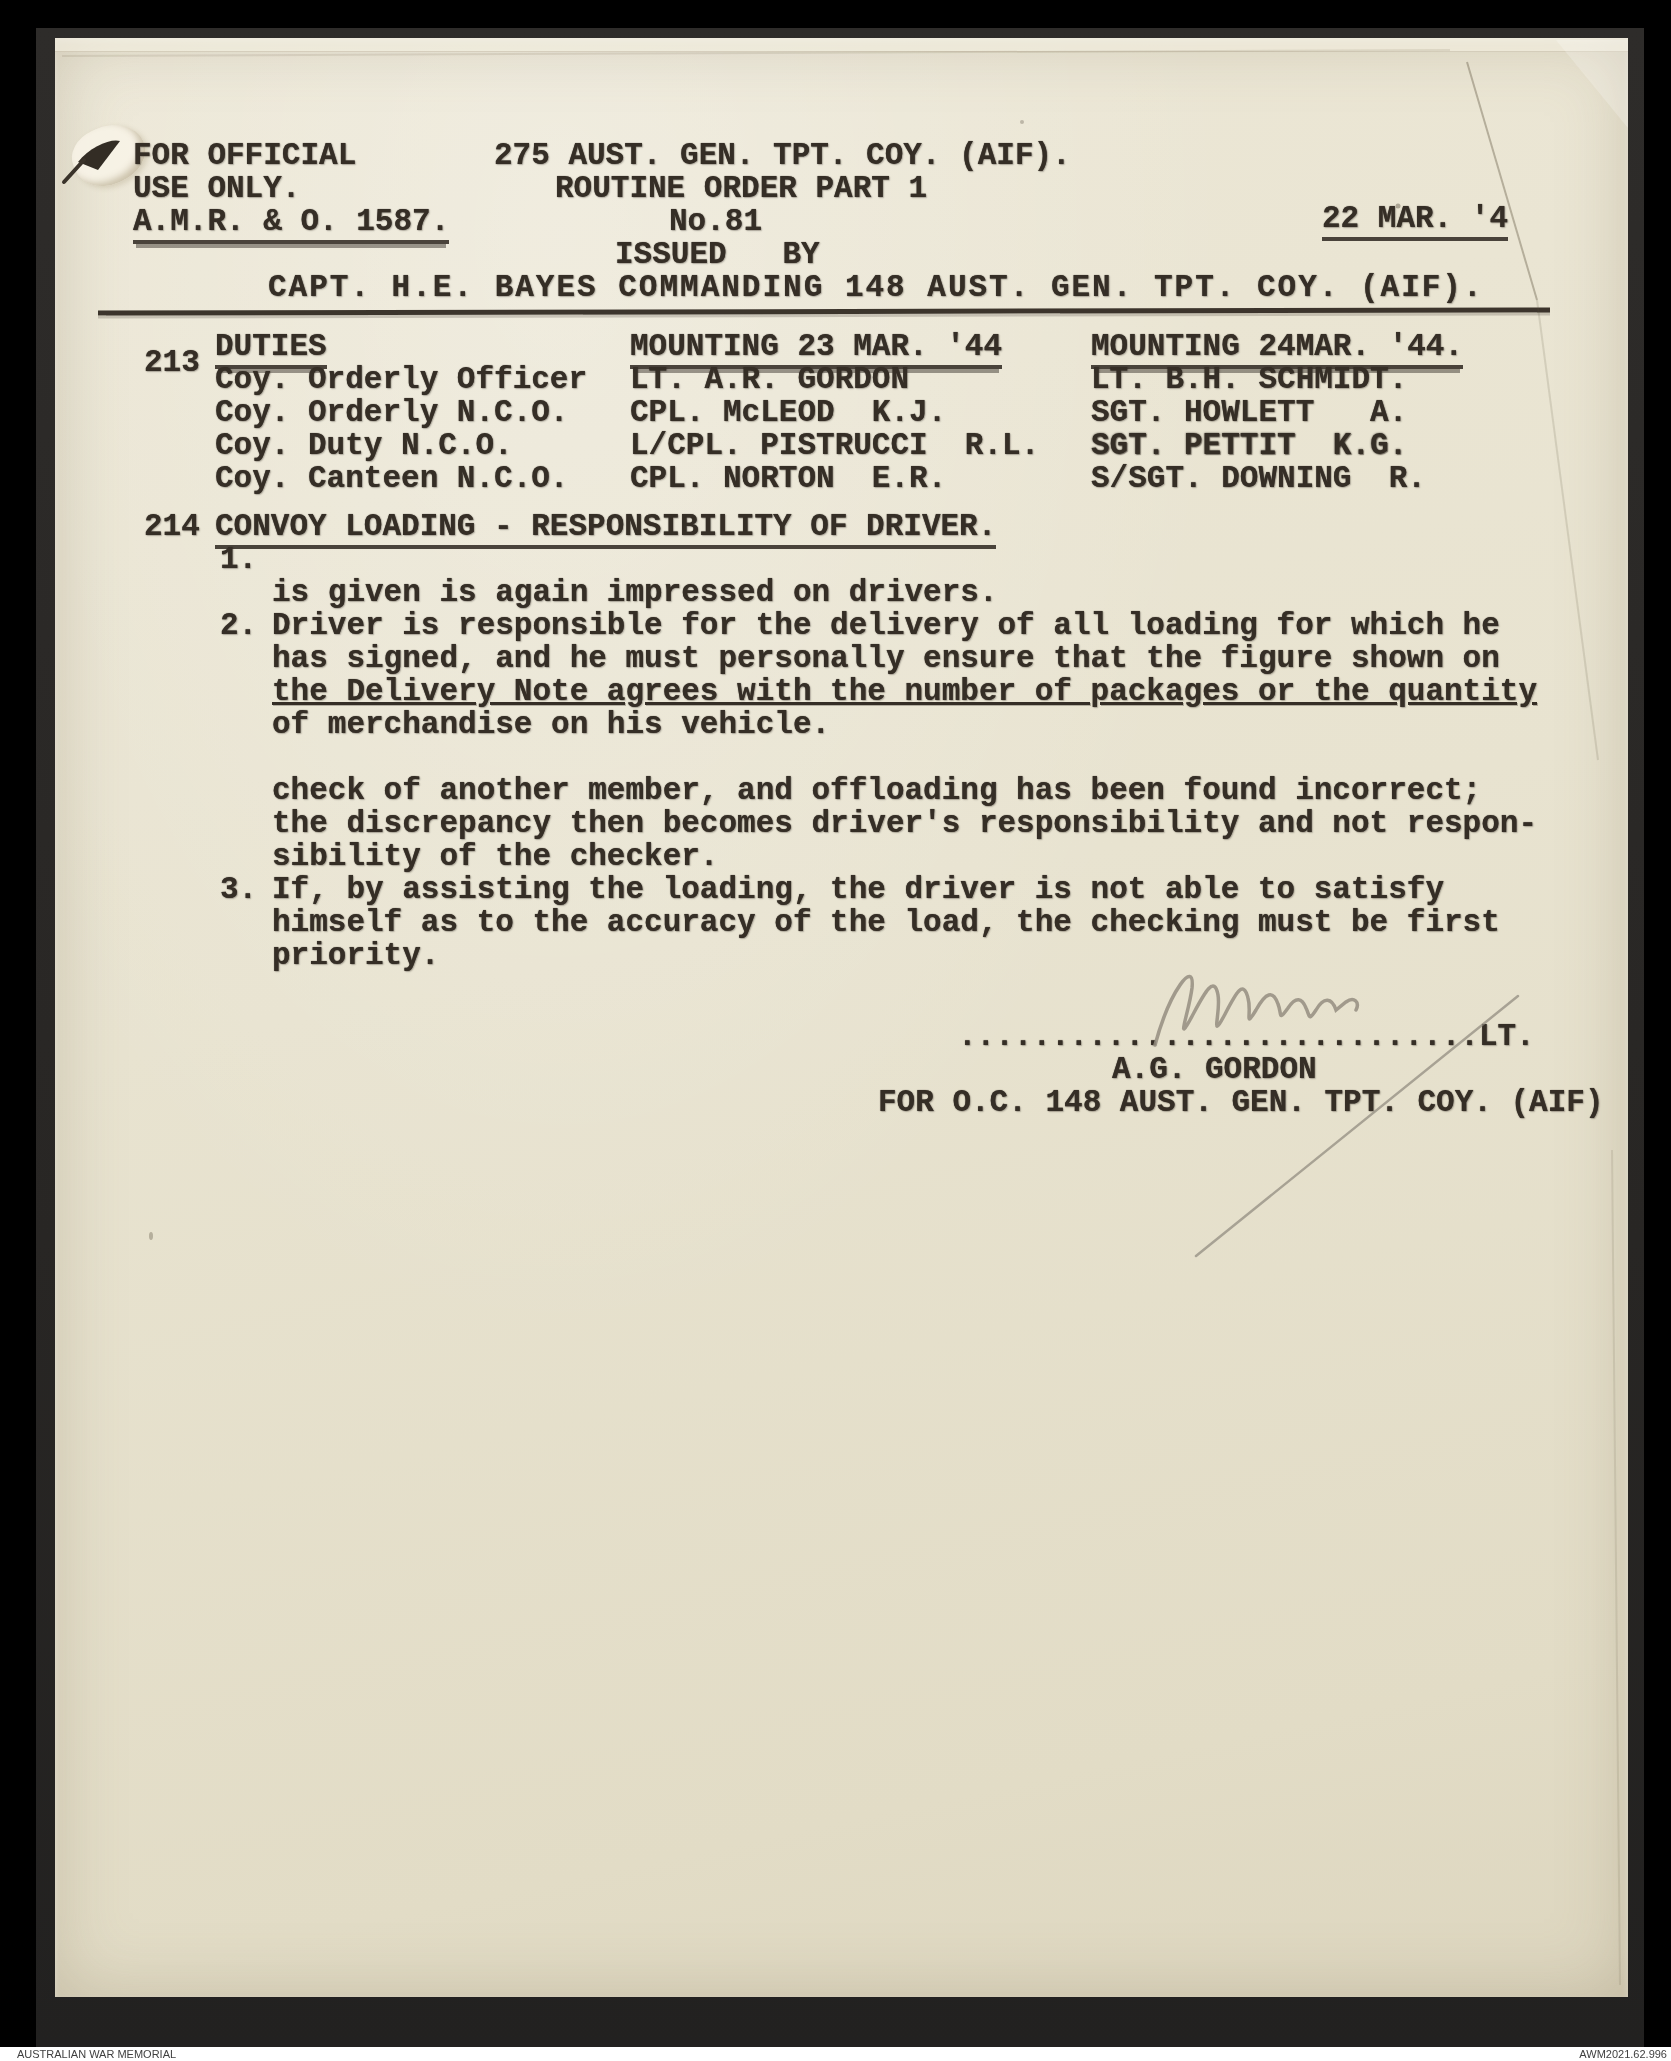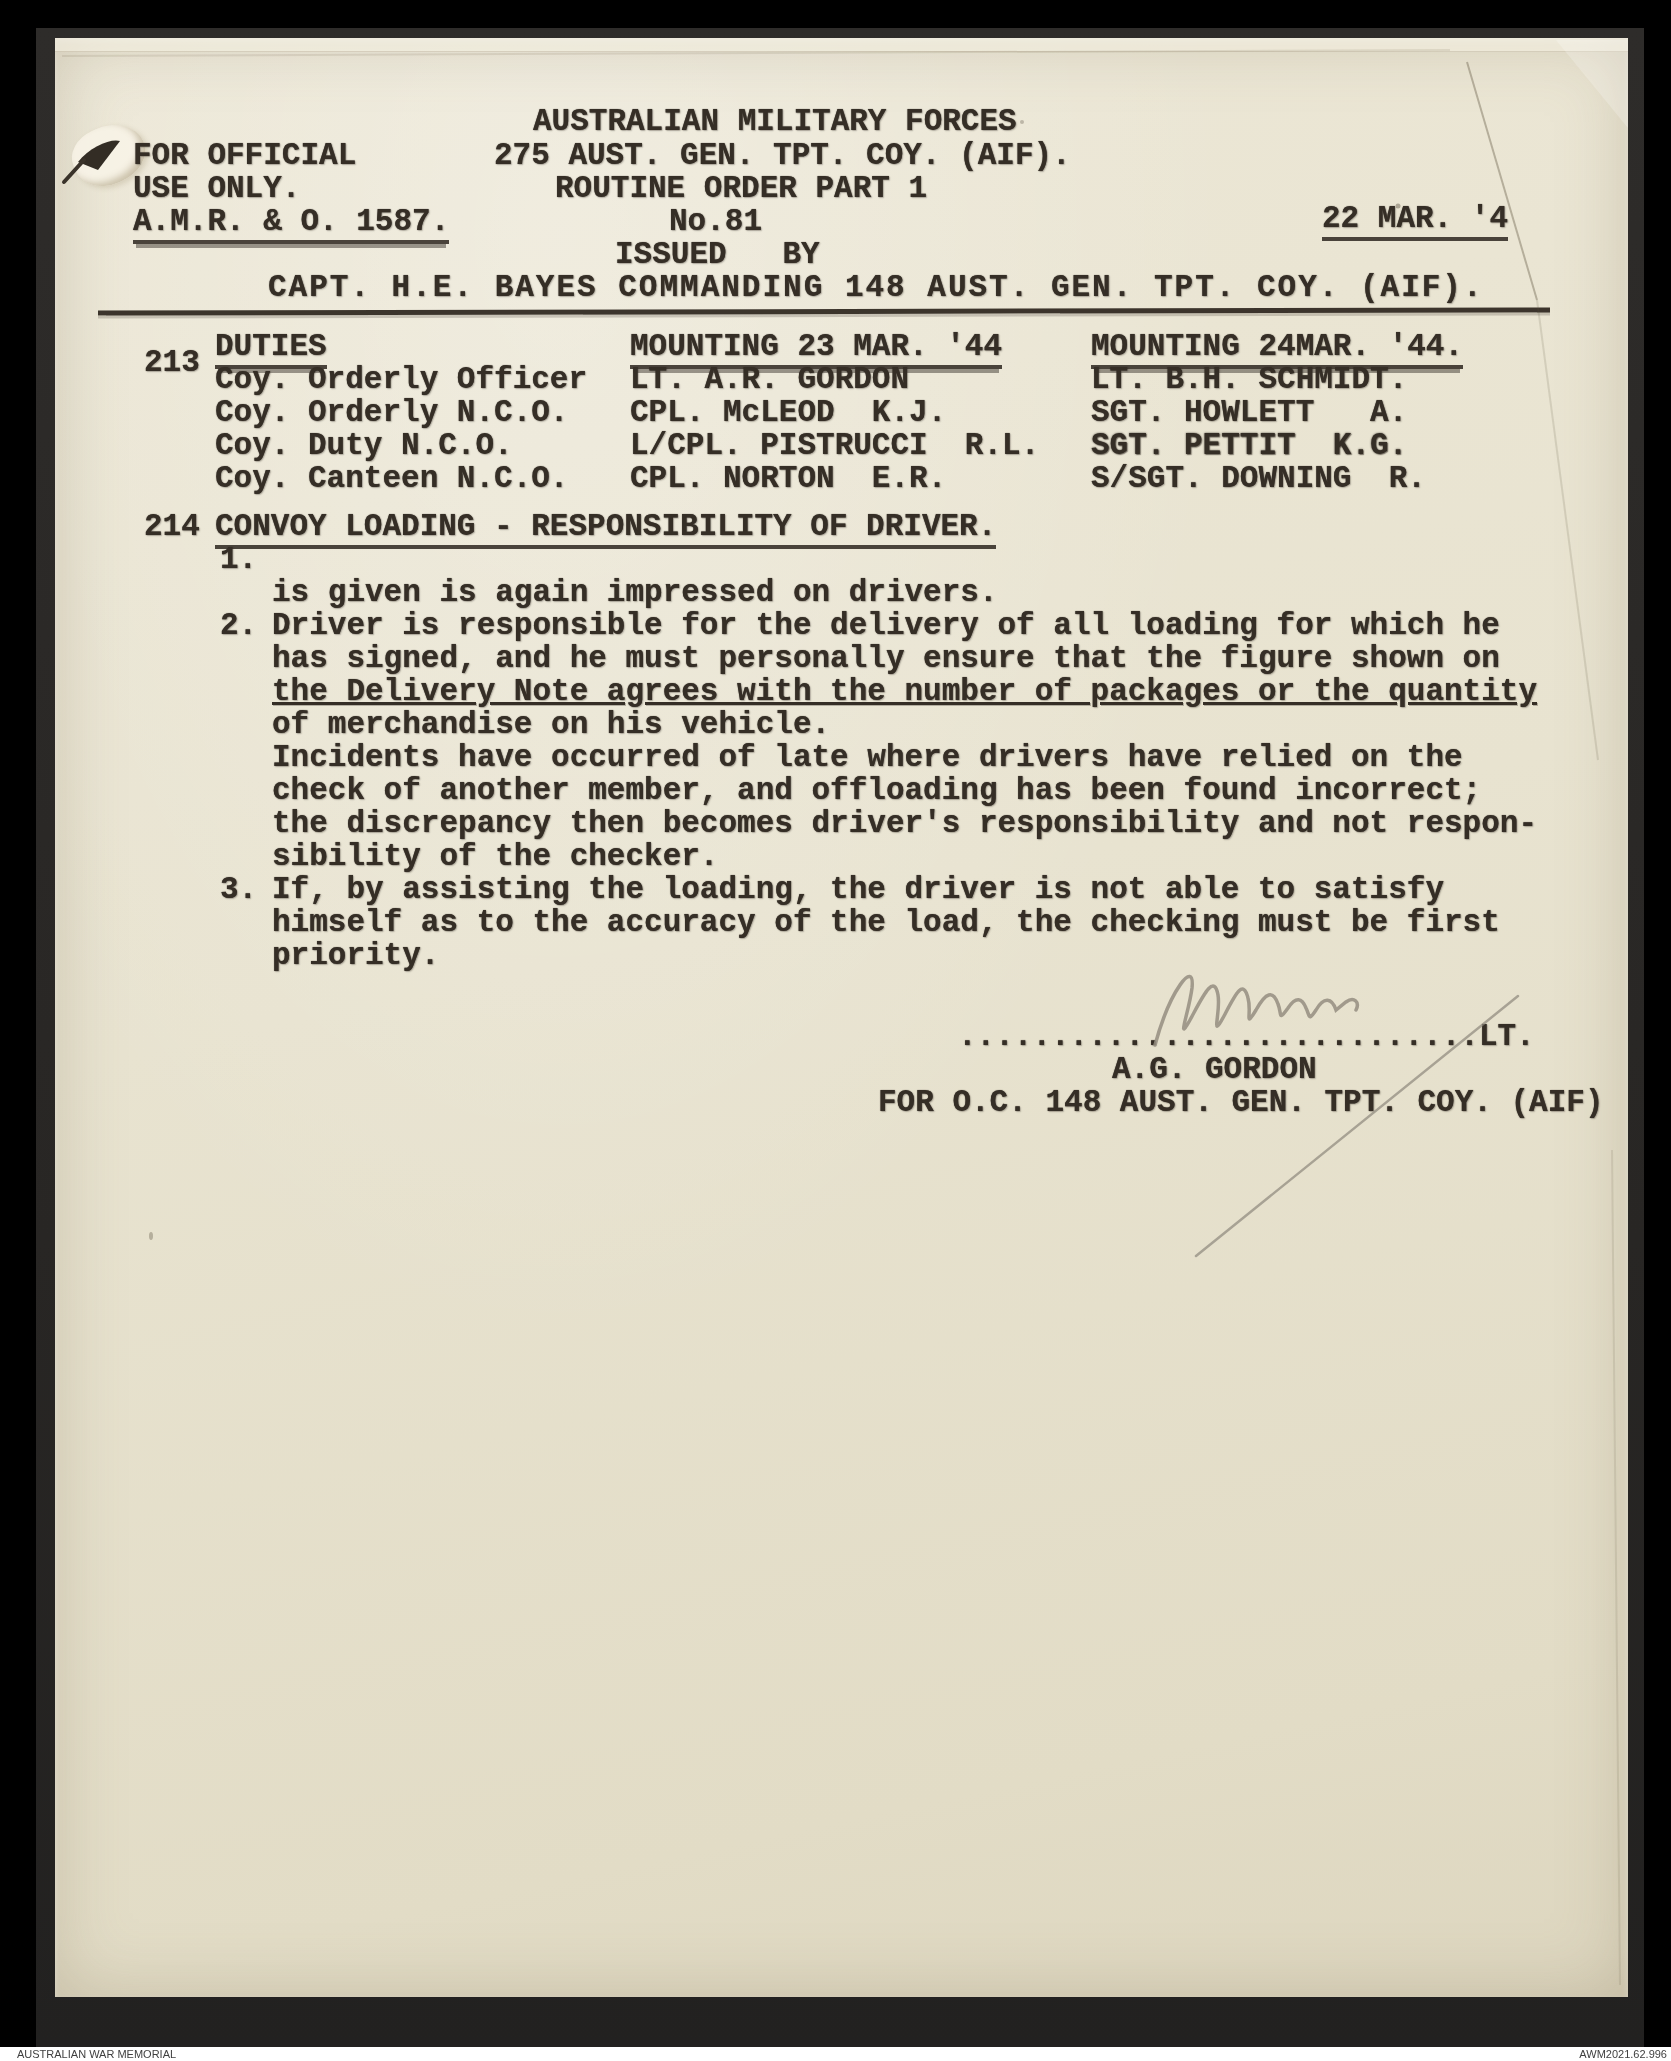--- a/index.html
+++ b/index.html
@@ -55,21 +55,20 @@
 </head>
 <body>
 
 <div class="backing"></div>
 <div class="paper"></div>
 <div class="paper-topedge"></div>
 <div class="tear"></div>
 
 <div class="content">
 
-  <div class="tw" style="left:533px;top:105px;">AUSTRALIAN MILITARY FORCES</div>
   <div class="tw" style="left:133px;top:139px;">FOR OFFICIAL</div>
   <div class="tw" style="left:494px;top:139px;">275 AUST. GEN. TPT. COY. (AIF).</div>
   <div class="tw" style="left:133px;top:172px;">USE ONLY.</div>
   <div class="tw" style="left:555px;top:172px;">ROUTINE ORDER PART 1</div>
   <div class="tw" style="left:133px;top:205px;"><span class="ul-dbl">A.M.R. &amp; O. 1587.</span></div>
   <div class="tw" style="left:669px;top:205px;">No.81</div>
   <div class="tw" style="left:1322px;top:202px;"><span class="ul">22 MAR. '4</span></div>
   <div class="tw" style="left:615px;top:238px;">ISSUED   BY</div>
   <div class="tw ls2" style="left:268px;top:271px;font-size:31px;">CAPT. H.E. BAYES COMMANDING 148 AUST. GEN. TPT. COY. (AIF).</div>
   <div class="rule-main"></div>
@@ -99,21 +98,20 @@
   <div class="tw" style="left:215px;top:510px;"><span class="ul">CONVOY LOADING - RESPONSIBILITY OF DRIVER.</span></div>
 
   <div class="tw" style="left:220px;top:543px;">1.</div>
   <div class="tw" style="left:272px;top:576px;">is given is again impressed on drivers.</div>
 
   <div class="tw" style="left:220px;top:609px;">2.</div>
   <div class="tw" style="left:272px;top:609px;">Driver is responsible for the delivery of all loading for which he</div>
   <div class="tw" style="left:272px;top:642px;">has signed, and he must personally ensure that the figure shown on</div>
   <div class="tw" style="left:272px;top:675px;text-decoration:underline;">the Delivery Note agrees with the number of packages or the quantity</div>
   <div class="tw" style="left:272px;top:708px;">of merchandise on his vehicle.</div>
-  <div class="tw" style="left:272px;top:741px;">Incidents have occurred of late where drivers have relied on the</div>
   <div class="tw" style="left:272px;top:774px;">check of another member, and offloading has been found incorrect;</div>
   <div class="tw" style="left:272px;top:807px;">the discrepancy then becomes driver's responsibility and not respon-</div>
   <div class="tw" style="left:272px;top:840px;">sibility of the checker.</div>
 
   <div class="tw" style="left:220px;top:873px;">3.</div>
   <div class="tw" style="left:272px;top:873px;">If, by assisting the loading, the driver is not able to satisfy</div>
   <div class="tw" style="left:272px;top:906px;">himself as to the accuracy of the load, the checking must be first</div>
   <div class="tw" style="left:272px;top:939px;">priority.</div>
 
   <div class="tw" style="left:958px;top:1020px;"><span>............................</span><span>LT.</span></div>

